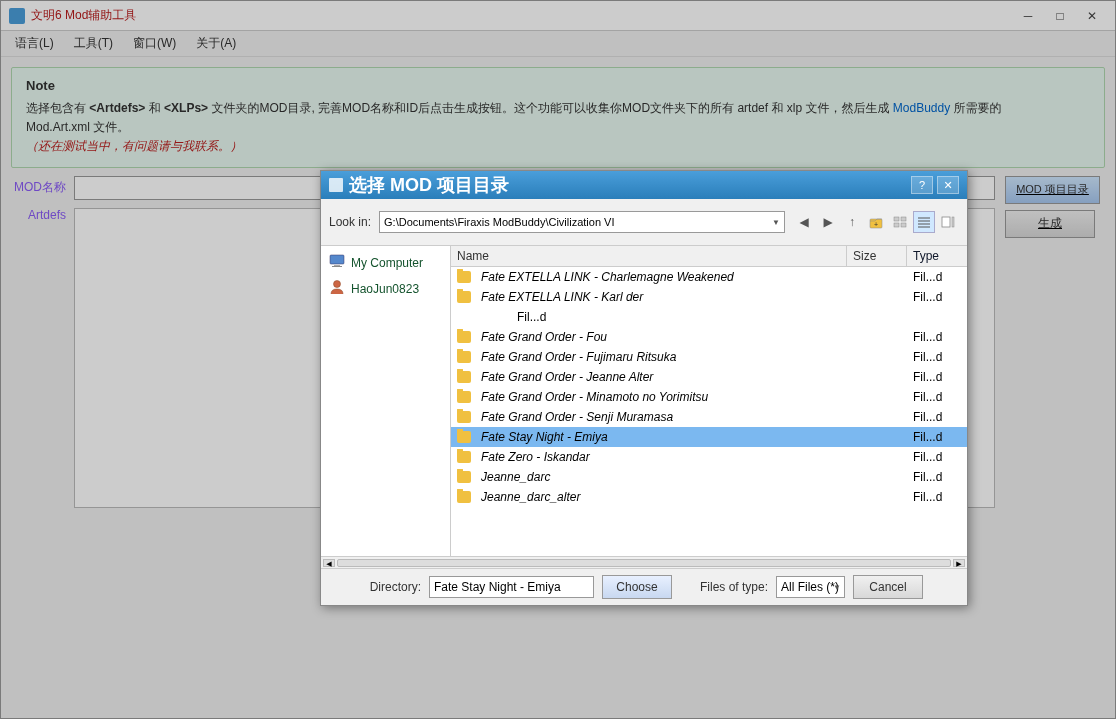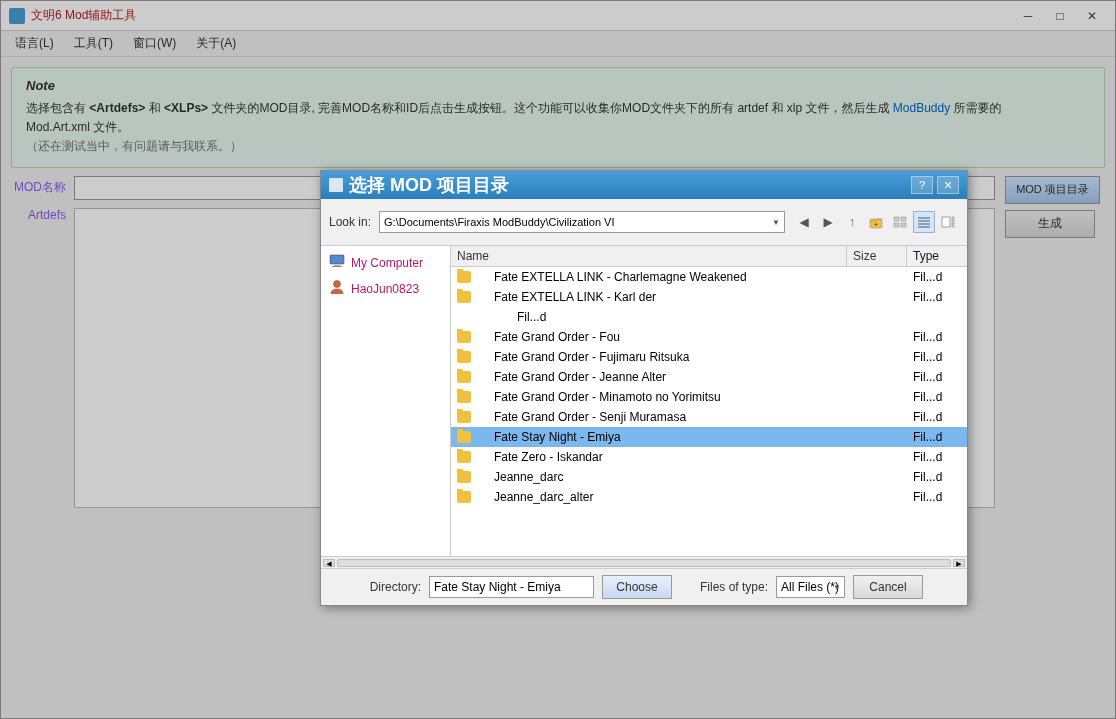--- a/index.html
+++ b/index.html
@@ -97,30 +97,29 @@
       background: #e8f8f0;
       border: 1px solid #b0d8b0;
       padding: 10px 14px;
       border-radius: 2px;
     }
     .note-title {
       font-weight: bold;
       font-size: 13px;
       color: #333;
       margin-bottom: 6px;
-      font-style: italic;
     }
     .note-body {
       font-size: 12px;
       color: #333;
       line-height: 1.6;
     }
     .note-bold { font-weight: bold; }
     .note-blue { color: #0066cc; }
-    .note-italic { color: #737373; }
+    .note-italic { font-style: italic; color: #b91c1c; }
     .form-row {
       display: flex;
       align-items: center;
       gap: 8px;
     }
     .form-label {
       width: 55px;
       font-size: 12px;
       color: #8b5cf6;
       text-align: right;
@@ -272,21 +271,21 @@
       padding: 4px 0;
       overflow-y: auto;
     }
     .tree-item {
       display: flex;
       align-items: center;
       padding: 4px 8px;
       cursor: pointer;
       gap: 6px;
       font-size: 12px;
-      color: #be185d;
+      color: #14532d;
     }
 
     
     .dialog-filelist {
       flex: 1;
       background: #fff;
       overflow-y: auto;
       overflow-x: hidden;
     }
     .filelist-header {
@@ -323,23 +322,24 @@
       padding: 2px 0;
       cursor: pointer;
       font-size: 12px;
     }
     .file-row.selected { background: #7bb8f0; }
     .file-row-name {
       flex: 1;
       padding: 1px 6px;
       display: flex;
       align-items: center;
-      gap: 23px;
+      gap: 10px;
       overflow: hidden;
       white-space: nowrap;
+      font-style: italic;
     }
     .file-row-size {
       width: 60px;
       padding: 1px 6px;
       text-align: right;
     }
     .file-row-type {
       width: 60px;
       padding: 1px 6px;
     }
@@ -461,20 +461,21 @@
       display: flex;
       flex-direction: column;
       gap: 8px;
     }
     .right-panel {
       width: 100px;
       display: flex;
       flex-direction: column;
       gap: 6px;
       align-items: stretch;
+      text-decoration: underline;
     }
     .panel-section {
       border: 1px solid #bbb;
       background: #fff;
       padding: 6px;
       min-height: 180px;
     }
   </style>
 </head>
 <body>

